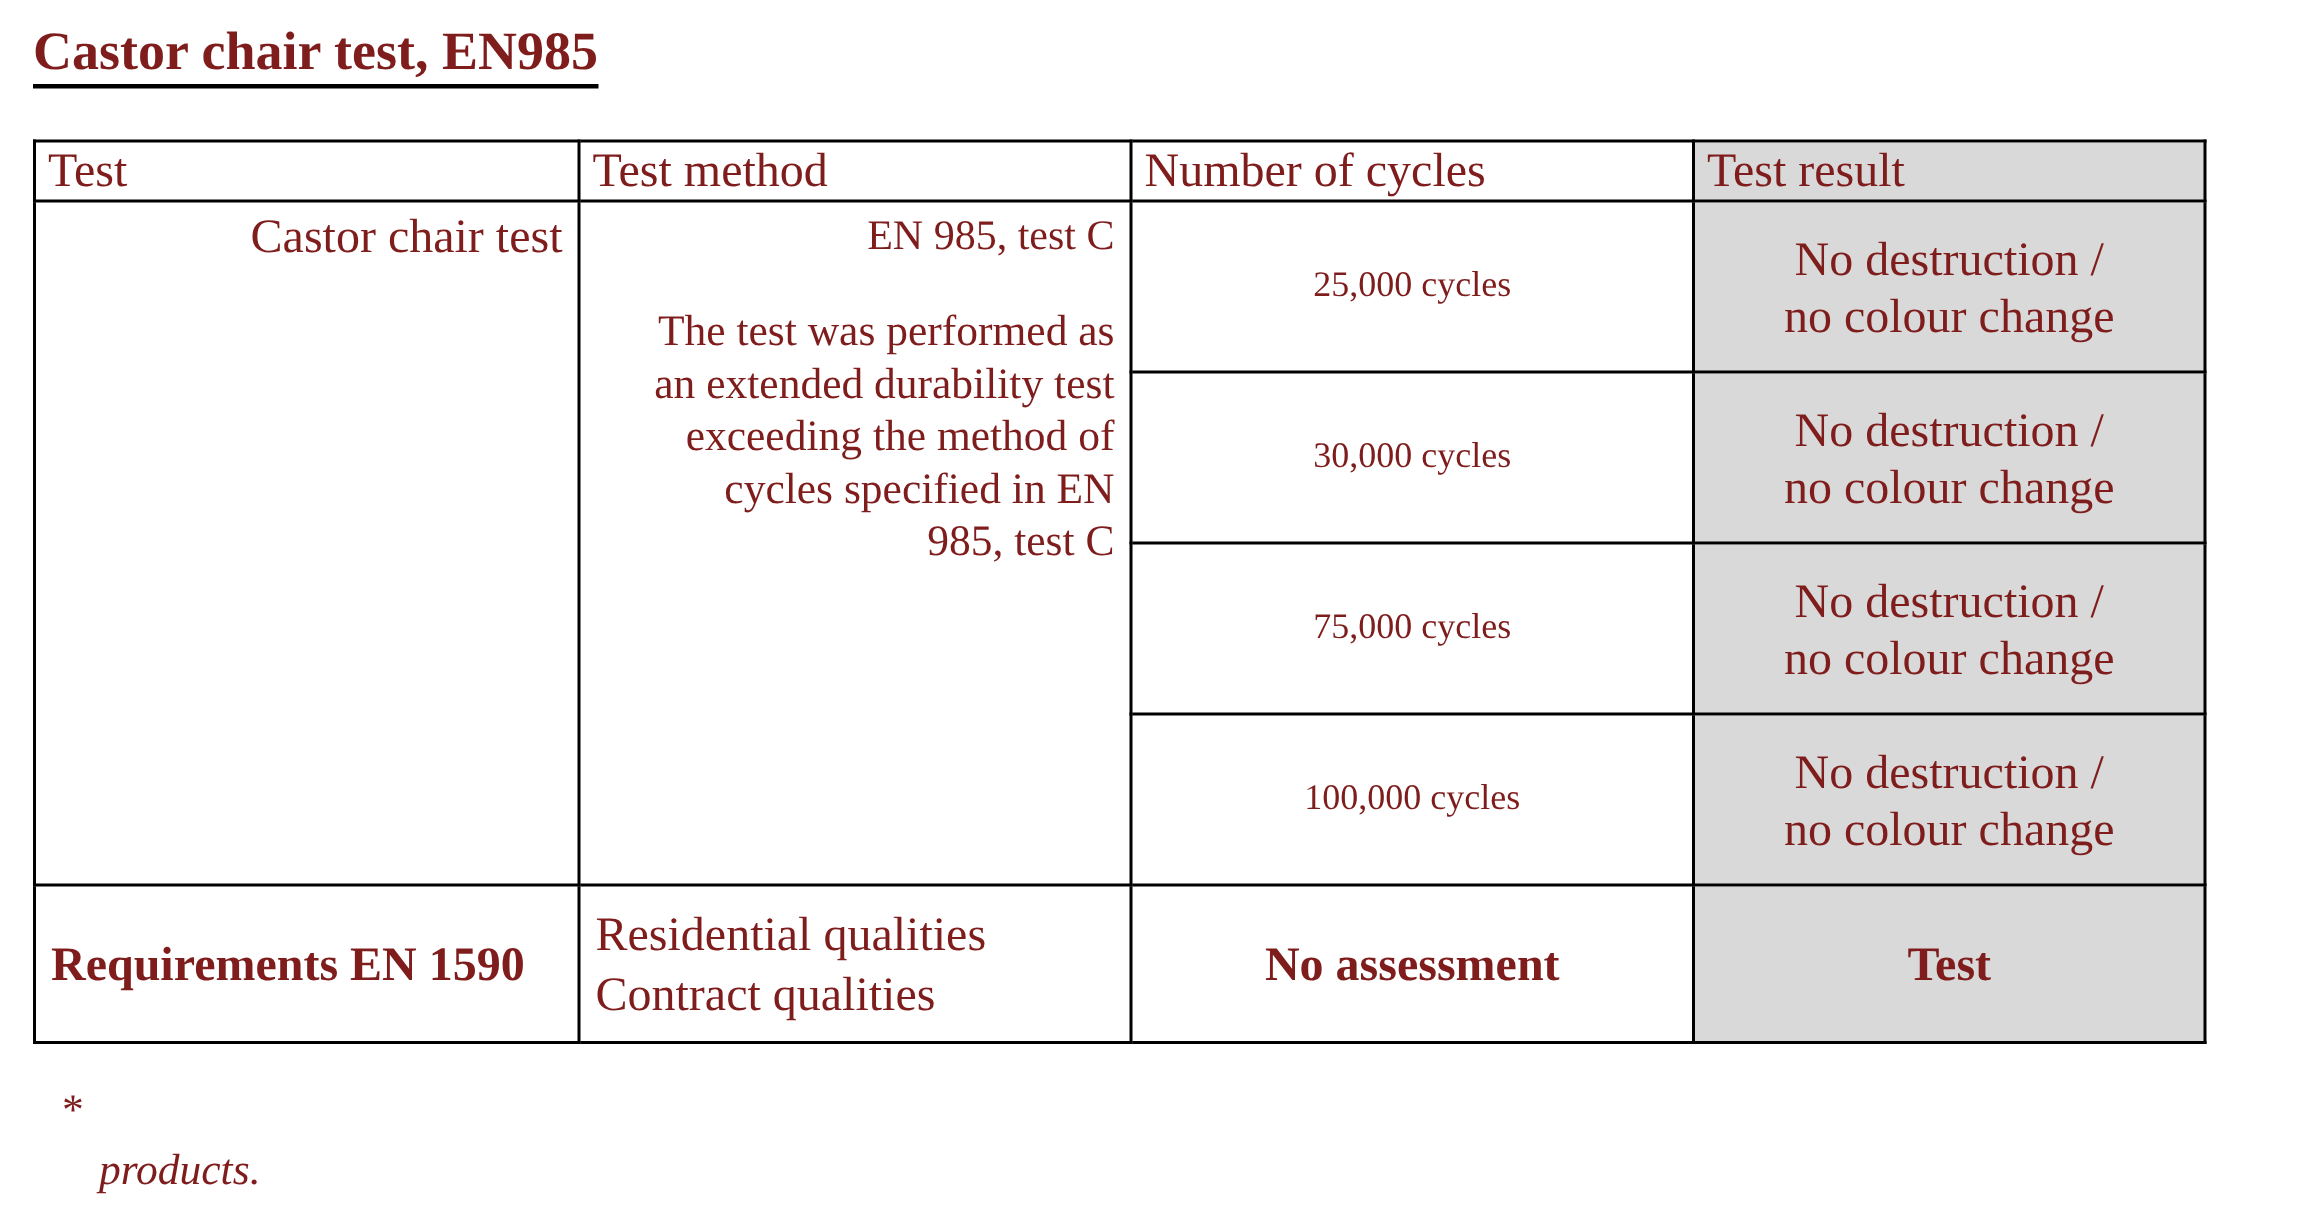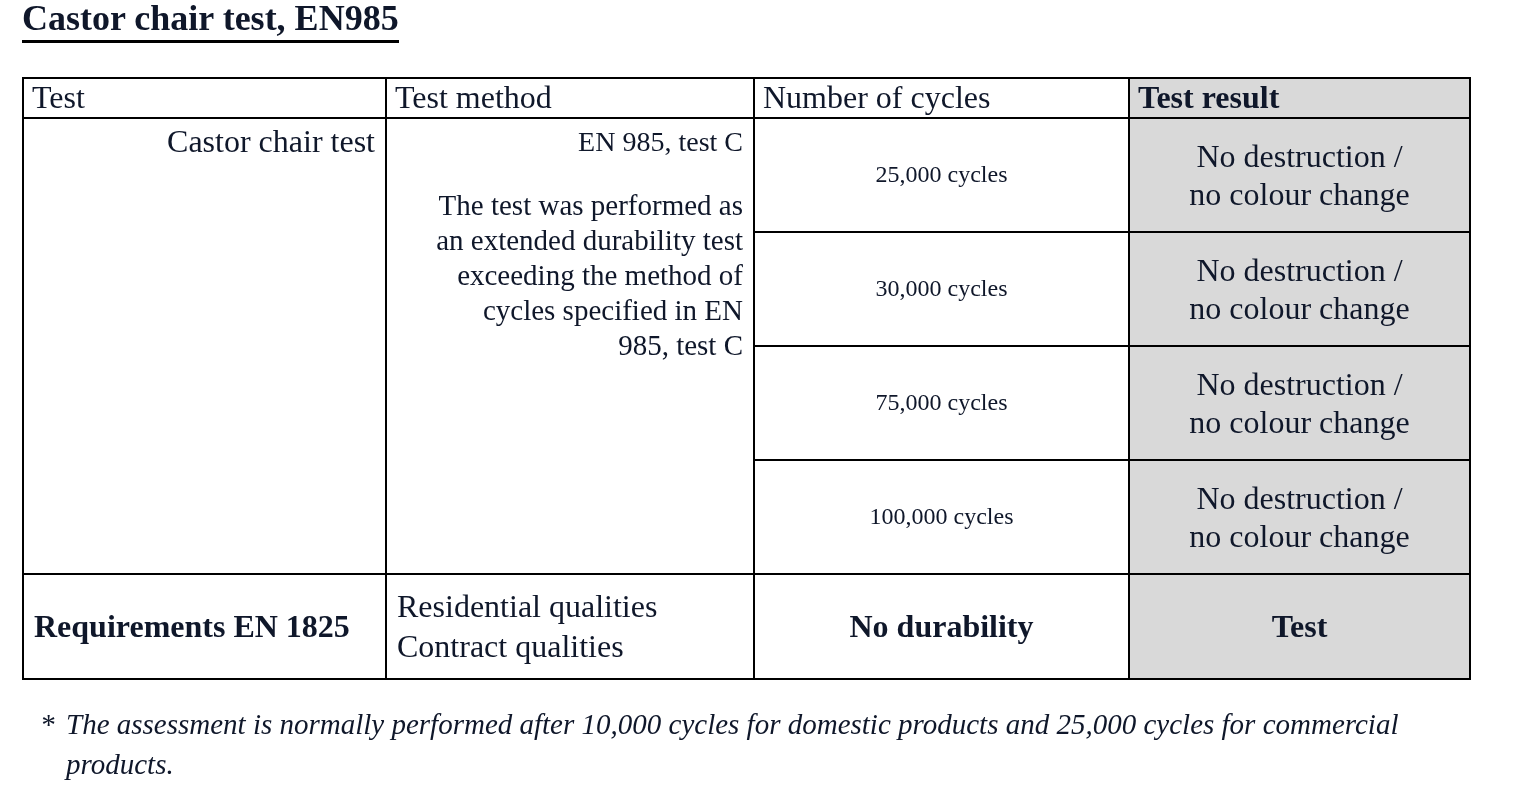--- a/index.html
+++ b/index.html
@@ -1,24 +1,24 @@
 <!DOCTYPE html>
 <html><head>
 <meta charset="utf-8">
 <style>
   html, body { margin: 0; padding: 0; background: #ffffff; }
   .page {
     width: 1536px;
     height: 804px;
     background: #ffffff;
-    color: #0f172a;
+    color: #7f1d1d;
     font-family: "Liberation Serif", serif;
     overflow: hidden;
     box-sizing: border-box;
-    padding: 0 0 0 22px;
+    padding: 16px 0 0 22px;
   }
   .doc-title {
     display: inline-block;
     font-size: 36px;
     font-weight: bold;
     line-height: 1.05;
     border-bottom: 3px solid #000000;
     padding-bottom: 2px;
     margin: 0 0 34px 0;
   }
@@ -40,21 +40,21 @@
     padding: 0 10px;
     box-sizing: border-box;
     overflow: hidden;
   }
   tr.header-row { height: 40px; }
   .report-table th {
     vertical-align: middle;
     padding: 0 8px 2px 8px;
     line-height: 36px;
   }
-  th.shaded { font-weight: bold; }
+  th.shaded { font-weight: normal; }
   .shaded { background: #d9d9d9; }
   tr.cycle-row { height: 114px; }
   td.test-cell, td.method-cell { padding-top: 4px; text-align: right; }
   .method-standard { font-size: 28px; line-height: 38px; }
   .method-note { margin-top: 27px; font-size: 29px; line-height: 35px; }
   td.cycles-cell {
     text-align: center;
     vertical-align: middle;
     font-size: 24px;
   }
@@ -139,32 +139,32 @@
 
       <tr class="cycle-row">
         <td class="cycles-cell">100,000 cycles</td>
         <td class="result-cell shaded" style="background: rgb(217, 217, 217);">
           <div>No destruction /</div>
           <div>no colour change</div>
         </td>
       </tr>
 
       <tr class="req-row">
-        <td class="req-label-cell">Requirements EN 1825</td>
+        <td class="req-label-cell">Requirements EN 1590</td>
         <td class="qualities-cell">
           <div>Residential qualities</div>
           <div>Contract qualities</div>
         </td>
-        <td class="requirement-cell">No durability</td>
+        <td class="requirement-cell">No assessment</td>
         <td class="pass-cell shaded" style="background: rgb(217, 217, 217);">Test</td>
       </tr>
     </tbody>
   </table>
 
   <div class="footnote">
     <span class="footnote-marker">*</span>
     <span class="footnote-text">
-      <span>The assessment is normally performed after 10,000 cycles for domestic products and 25,000 cycles for commercial</span><br>
+      <br>
       <span>products.</span>
     </span>
   </div>
 
 </div>
 
 </body></html>

